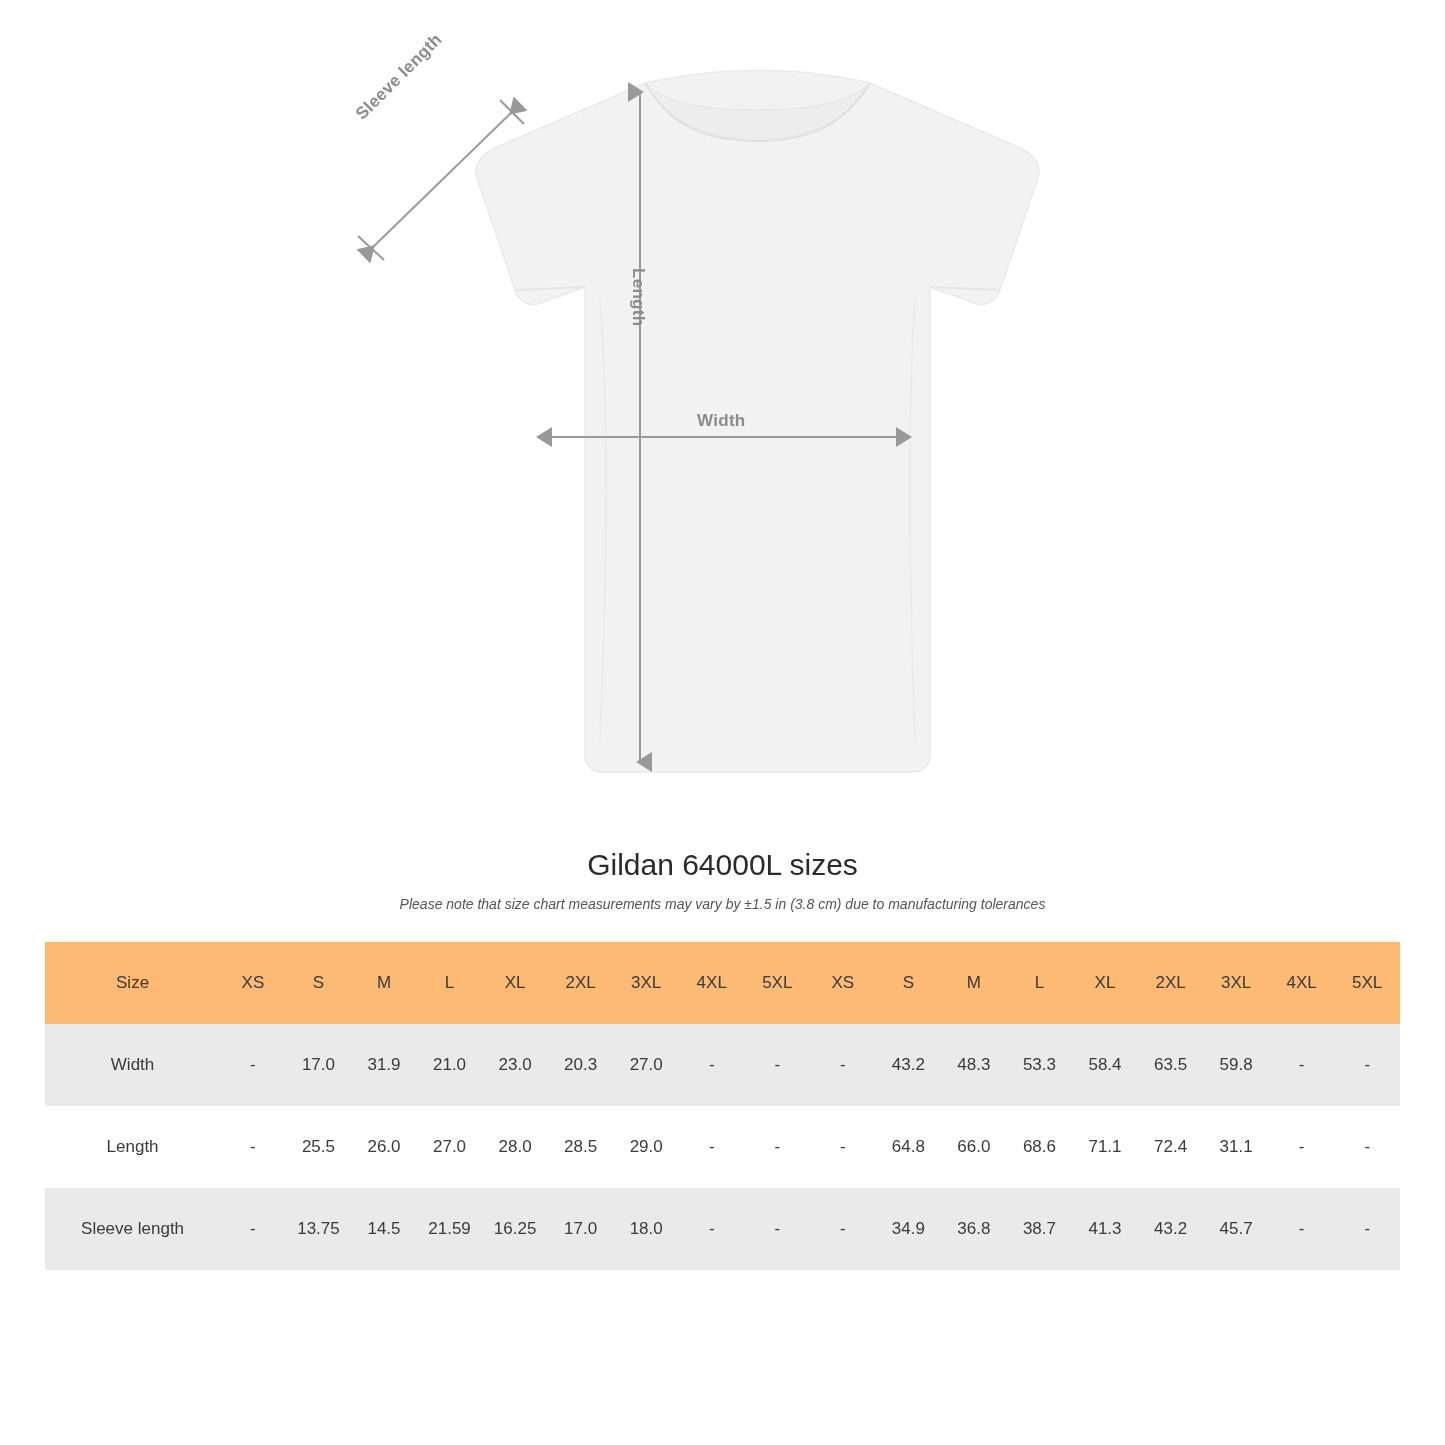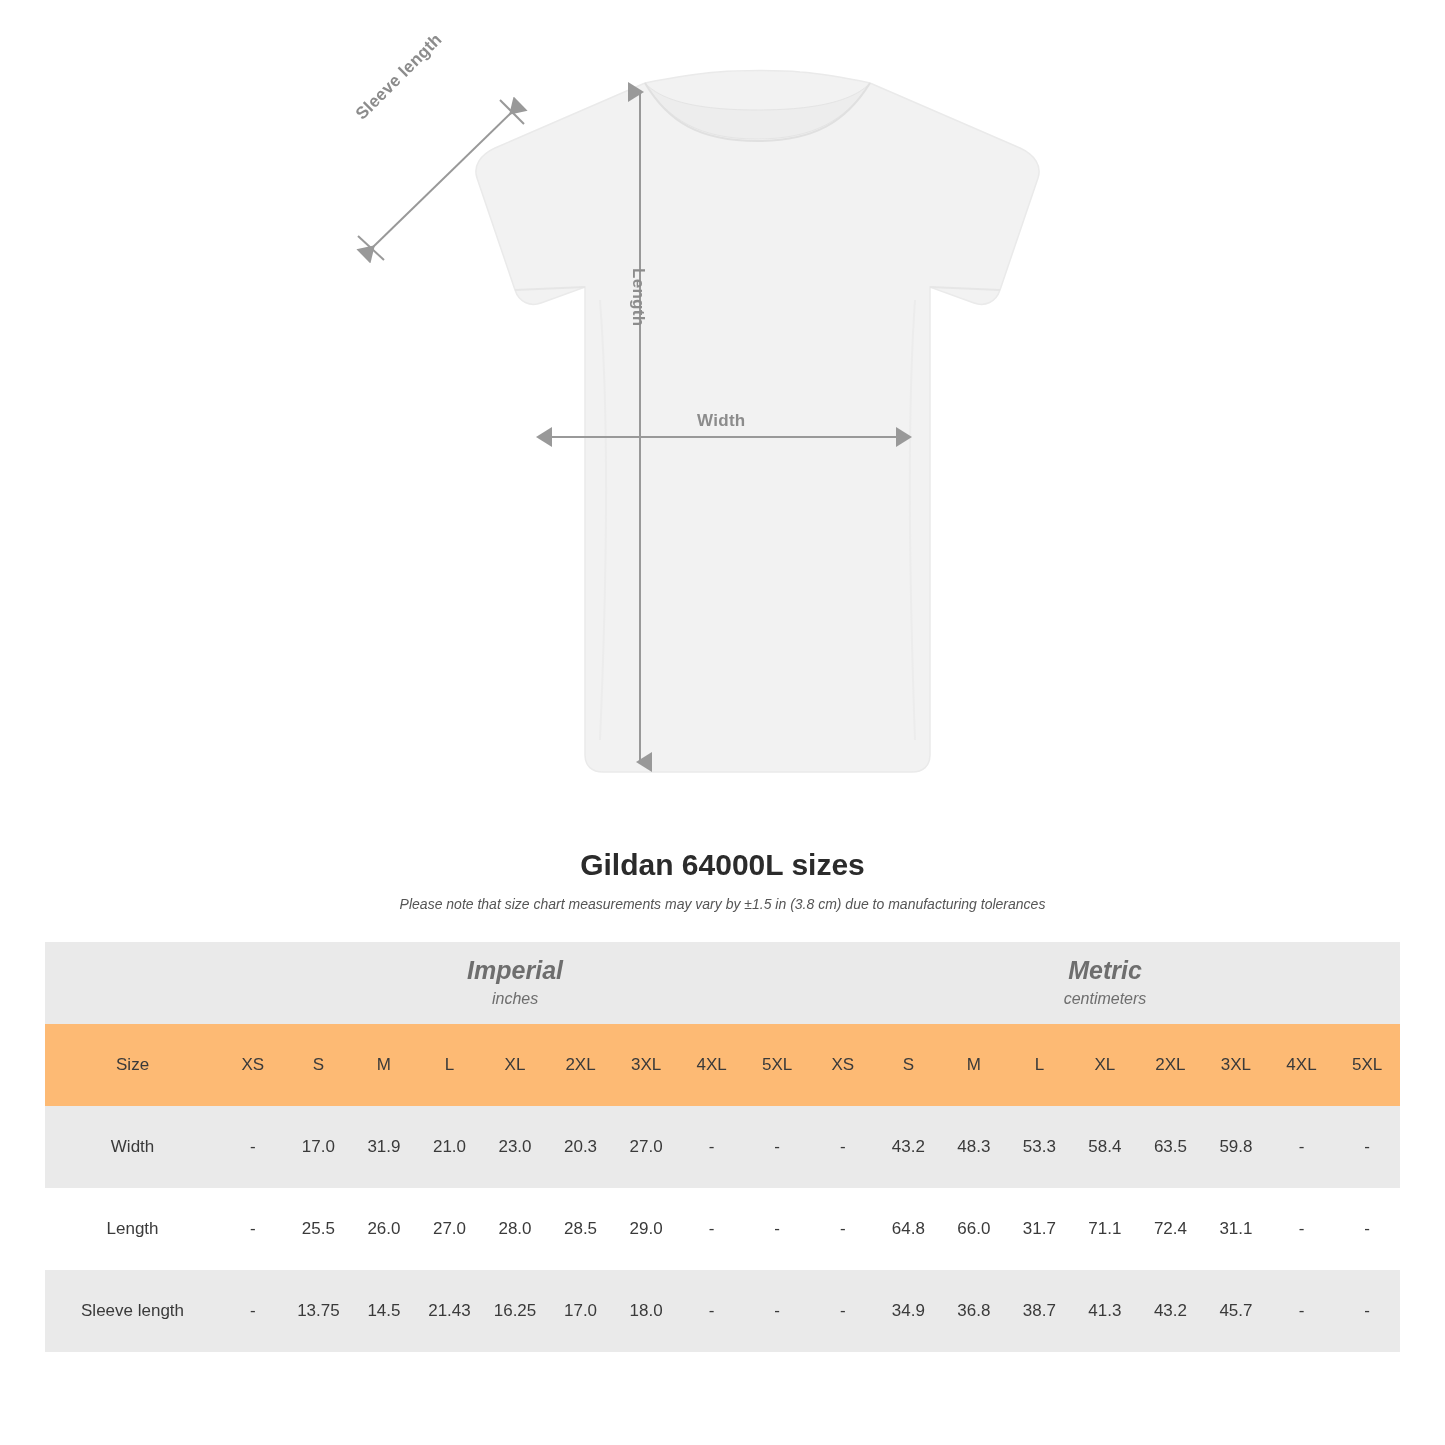--- a/index.html
+++ b/index.html
@@ -53,21 +53,21 @@
     top: 411px;
   }
 
   
   .title-block {
     text-align: center;
     margin-top: 28px;
   }
   .chart-title {
     font-size: 30px;
-    font-weight: bold;
+    font-weight: normal;
     color: #2b2b2b;
     margin: 0;
   }
   .chart-note {
     font-size: 14px;
     font-style: italic;
     color: #555555;
     margin: 14px 0 0 0;
   }
 
@@ -217,31 +217,20 @@
         <col class="datacol">
         <col class="datacol">
         <col class="datacol">
         <col class="datacol">
       <col class="datacol">
         <col class="datacol">
         <col class="datacol">
         <col class="datacol">
     </colgroup>
     <tbody>
-      <tr class="unit-row">
-        <td></td>
-        <td colspan="9">
-          <div class="unit-name">Imperial</div>
-          <div class="unit-sub">inches</div>
-        </td>
-        <td colspan="9">
-          <div class="unit-name">Metric</div>
-          <div class="unit-sub">centimeters</div>
-        </td>
-      </tr>
 
       <tr class="head-row">
         <td>Size</td>
         <td>XS</td>
         <td>S</td>
         <td>M</td>
         <td>L</td>
         <td>XL</td>
         <td>2XL</td>
         <td>3XL</td>
@@ -287,34 +276,34 @@
         <td>26.0</td>
         <td>27.0</td>
         <td>28.0</td>
         <td>28.5</td>
         <td>29.0</td>
         <td>-</td>
         <td>-</td>
         <td>-</td>
         <td>64.8</td>
         <td>66.0</td>
-        <td>31.7</td>
+        <td>68.6</td>
         <td>71.1</td>
         <td>72.4</td>
         <td>31.1</td>
         <td>-</td>
         <td>-</td>
       </tr>
 
       <tr class="row-shade">
         <td class="rowlabel">Sleeve length</td>
         <td>-</td>
         <td>13.75</td>
         <td>14.5</td>
-        <td>21.43</td>
+        <td>21.59</td>
         <td>16.25</td>
         <td>17.0</td>
         <td>18.0</td>
         <td>-</td>
         <td>-</td>
         <td>-</td>
         <td>34.9</td>
         <td>36.8</td>
         <td>38.7</td>
         <td>41.3</td>

